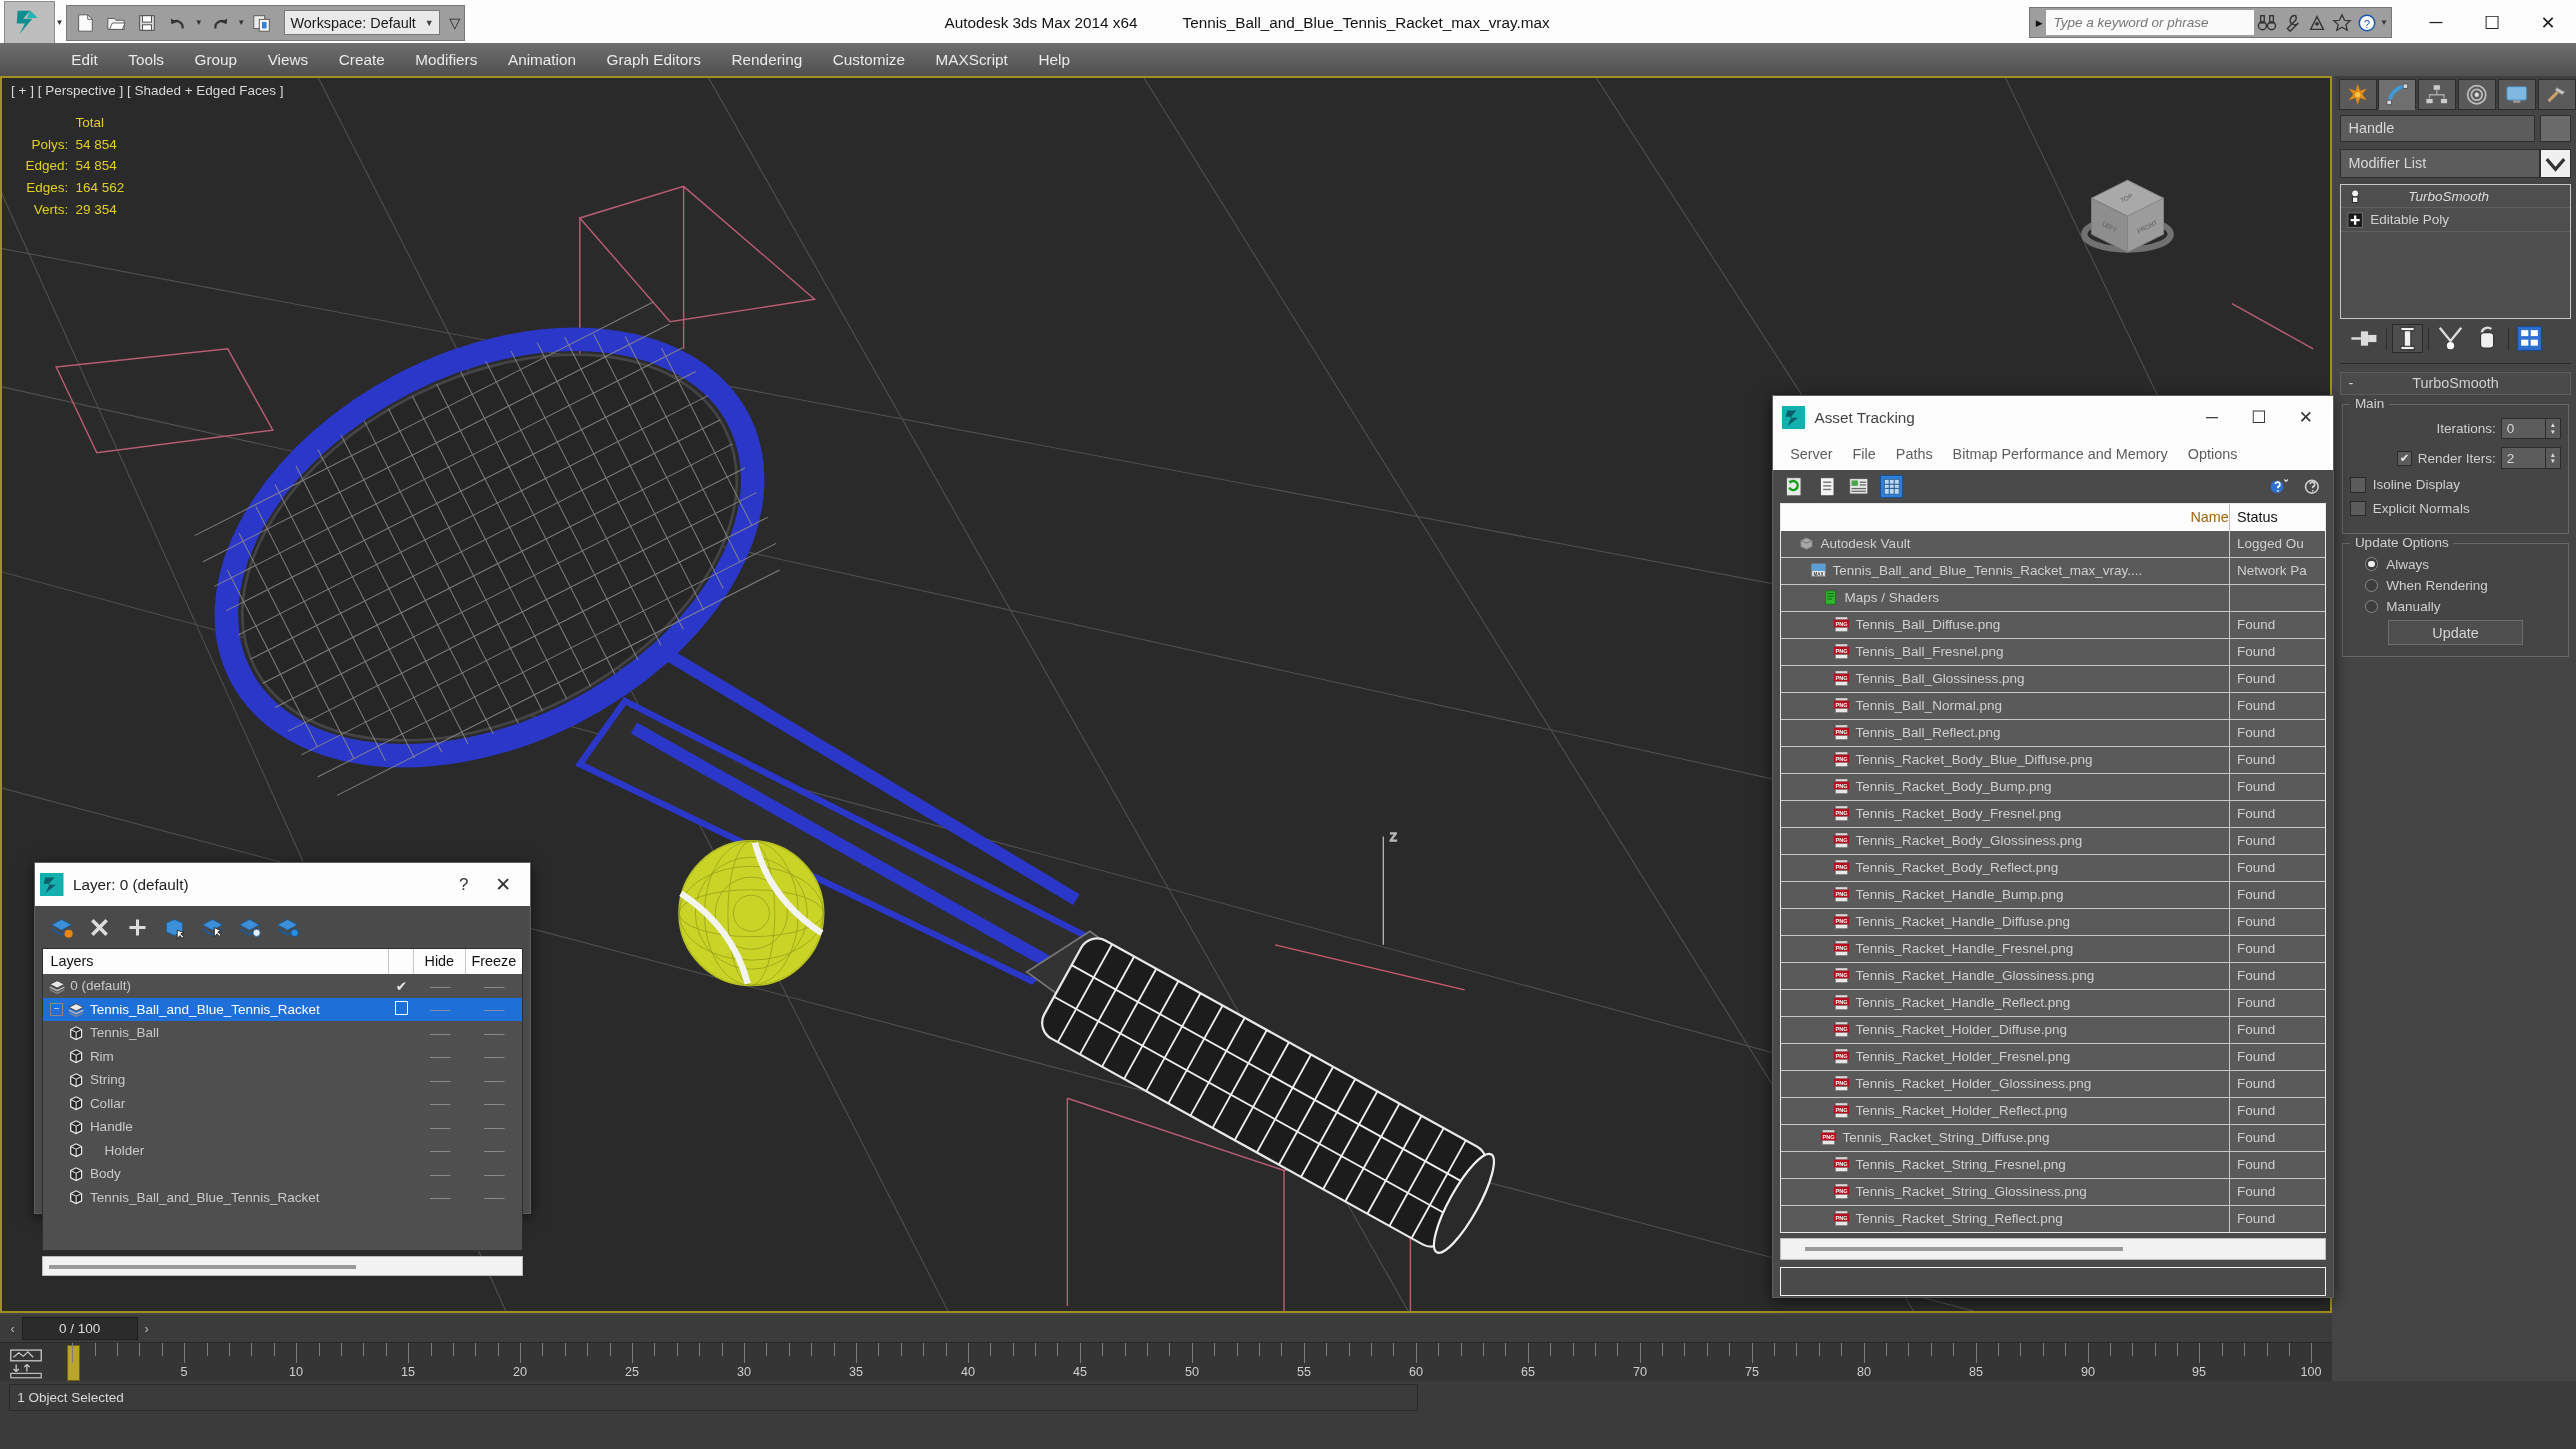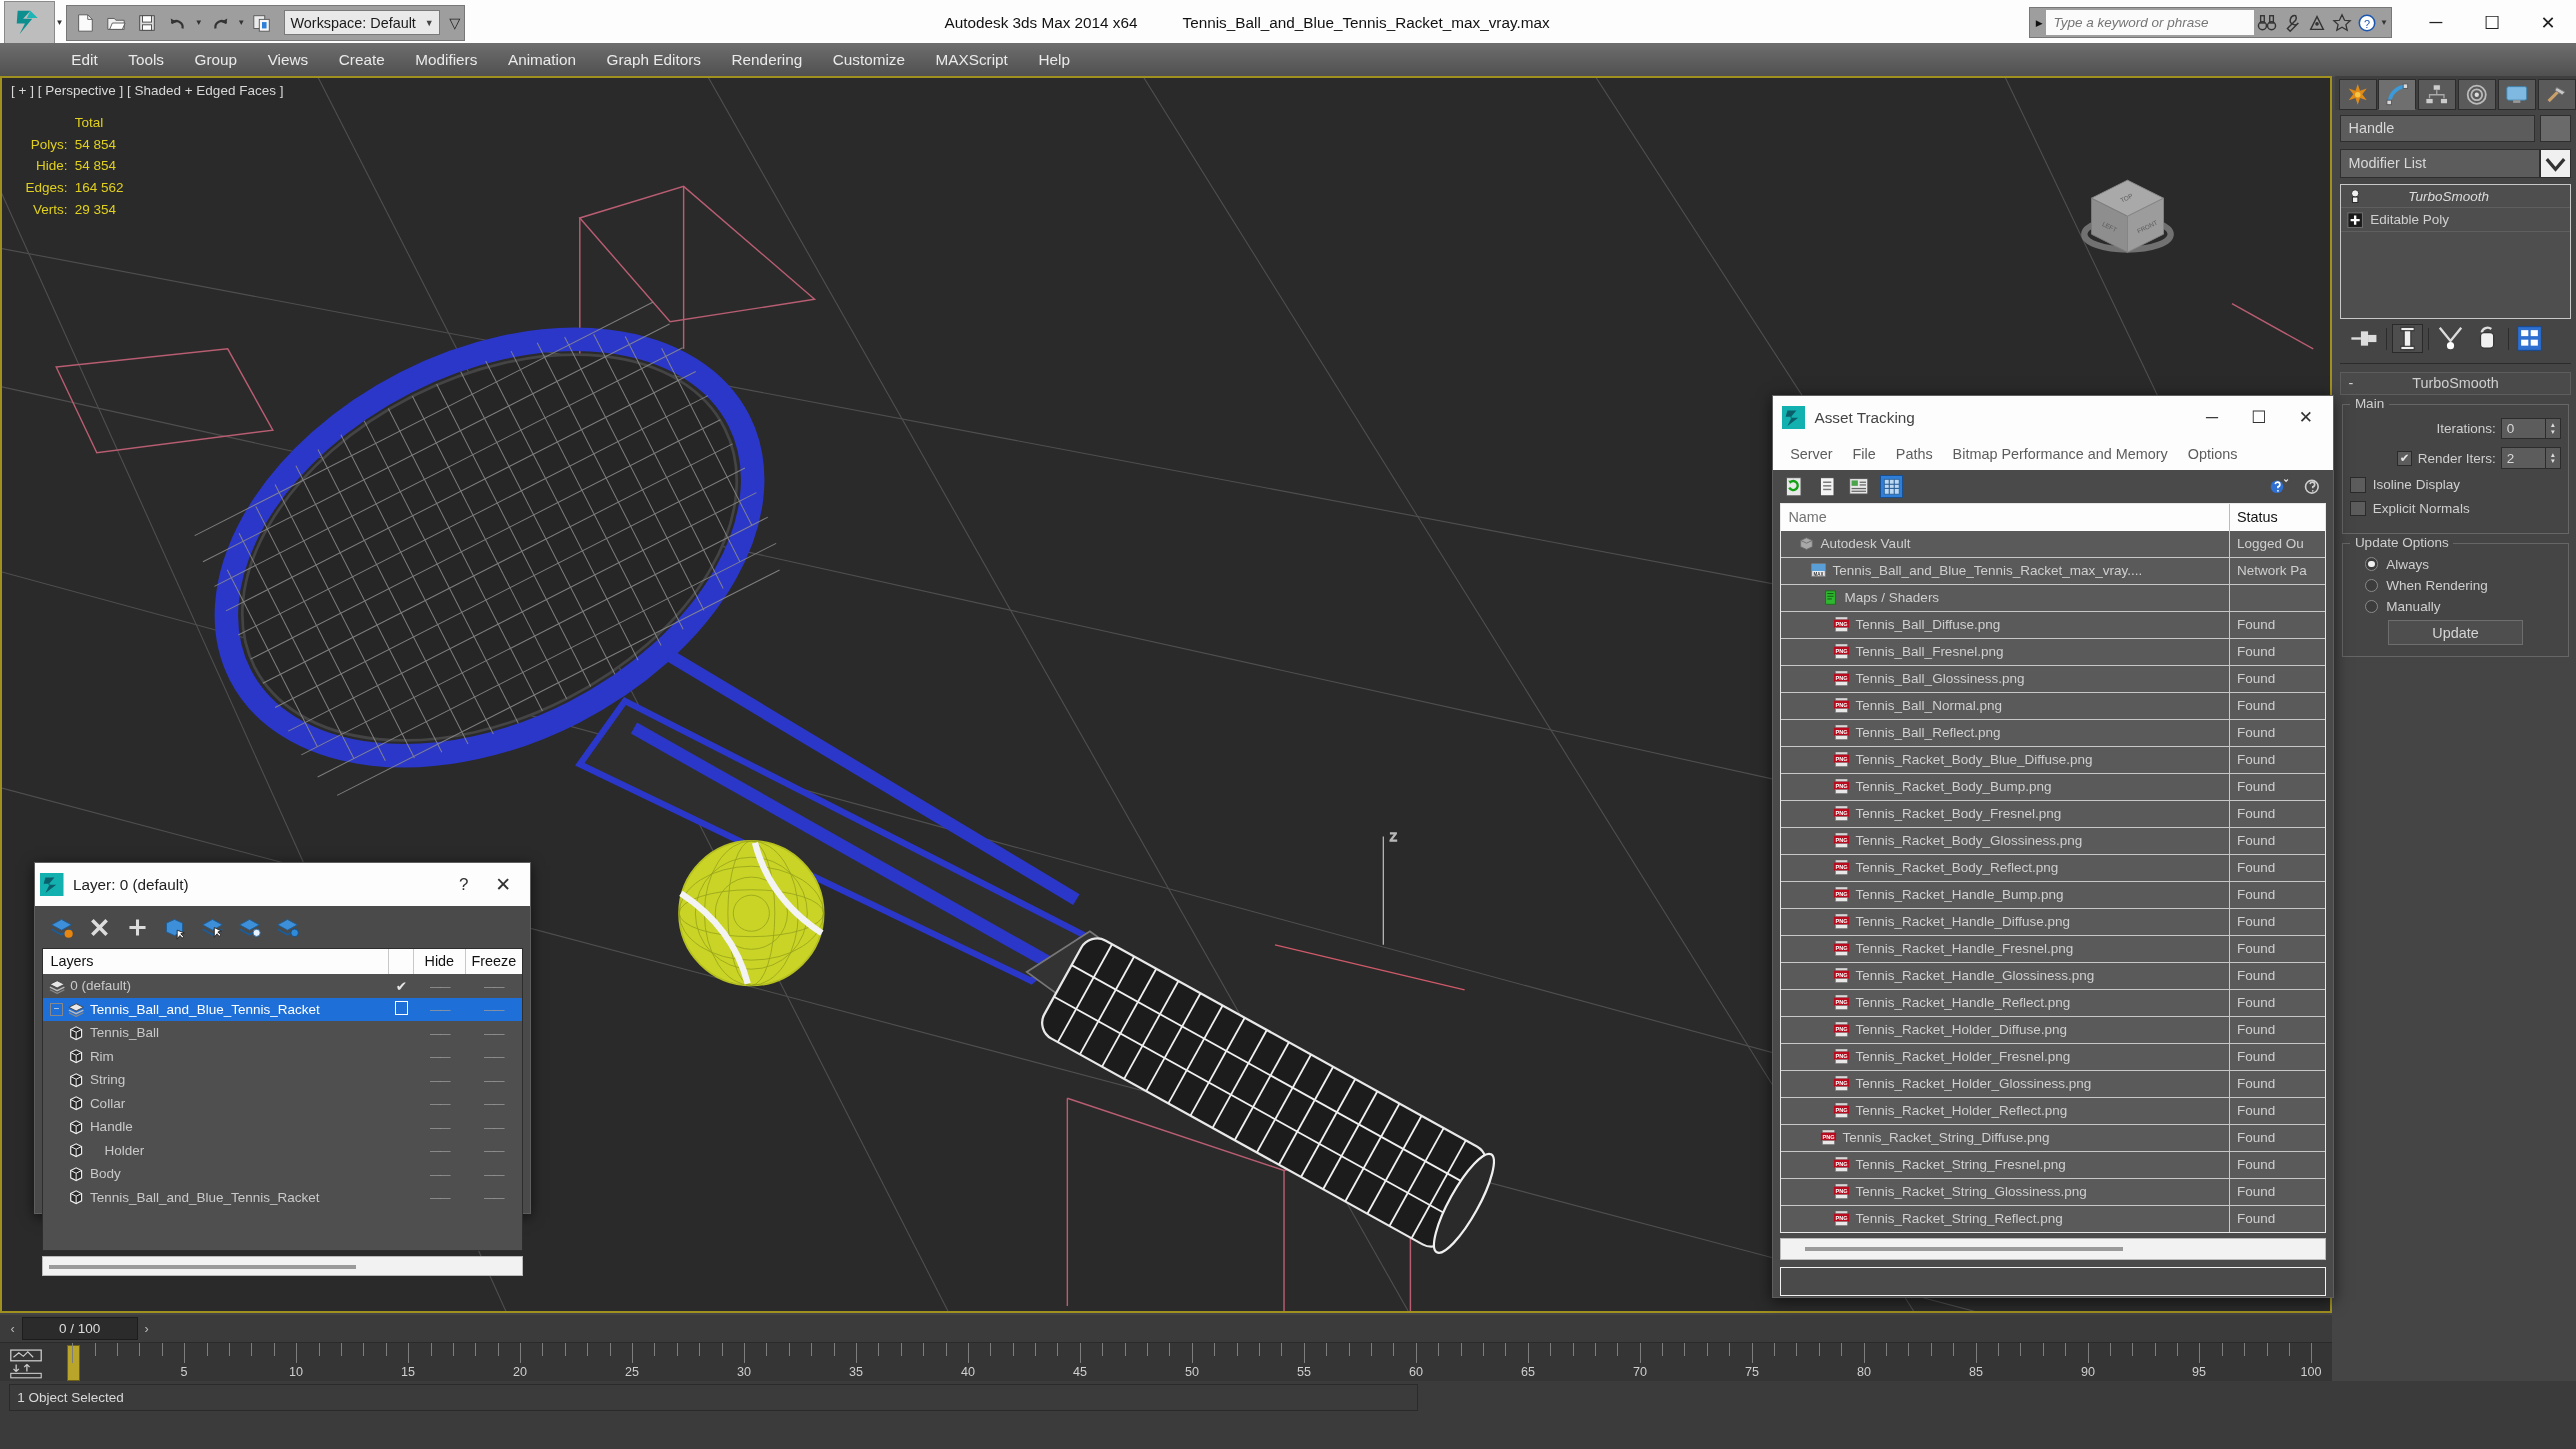--- a/index.html
+++ b/index.html
@@ -172,22 +172,22 @@
     padding-left:7.2px; gap:0; }
   .at-mi { padding:0 10px; font-size:14.4px; color:#5c5c5c; line-height:31px; cursor:pointer; }
   .at-tools { height:32.5px; background:#4a4a4a; display:flex; align-items:center;
     padding:0 9px; gap:9px; }
   .attb { width:23.5px; height:23.5px; display:flex; align-items:center; justify-content:center; cursor:pointer; }
   .attb.on { background:#2f7fd8; border:0.9px solid #1a4f8f; }
   .at-spacer { flex:1; }
   .at-grid { margin:0 7.2px; height:730px; background:#5a5a5a; border:1.8px solid #e8e8e8;
     display:flex; flex-direction:column; overflow:hidden; }
   .at-hdr { display:flex; height:27px; background:#fdfdfd; flex:0 0 auto; }
-  .at-hdr .hn { flex:1; font-size:14.4px; color:#737373; padding-left:7.2px; line-height:27px;
-    border-right:0.9px solid #bbb; }
+  .at-hdr .hn { flex:1; font-size:14.4px; color:#a16207; padding-left:7.2px; line-height:27px;
+    border-right:0.9px solid #bbb;text-align:right; }
   .at-hdr .hs { width:95px; font-size:14.4px; color:#111; padding-left:7.2px; line-height:27px; }
   .at-rows { flex:1; }
   .at-row { display:flex; height:27px; align-items:center; border-bottom:0.9px solid #c8c8c8;
     background:#5a5a5a; }
   .at-row .rn { flex:1; display:flex; align-items:center; gap:5.4px; font-size:13.5px;
     color:#cfcfcf; border-right:0.9px solid #c8c8c8; height:27px; overflow:hidden;
     white-space:nowrap; }
   .at-row .rs { width:95px; font-size:13.5px; color:#cfcfcf; padding-left:7.2px;
     white-space:nowrap; overflow:hidden; }
   .png-ico { width:17px; height:15.3px; flex:0 0 auto; }
@@ -472,21 +472,21 @@
           <tbody id="statsbody">
         <tr>
               <td class="lbl"></td>
               <td>Total</td>
             </tr>
       <tr>
               <td class="lbl">Polys:</td>
               <td>54 854</td>
             </tr>
             <tr>
-              <td class="lbl">Hide:</td>
+              <td class="lbl">Edged:</td>
               <td>54 854</td>
             </tr>
             <tr>
               <td class="lbl">Edges:</td>
               <td>164 562</td>
             </tr>
             <tr>
               <td class="lbl">Verts:</td>
               <td>29 354</td>
             </tr>

